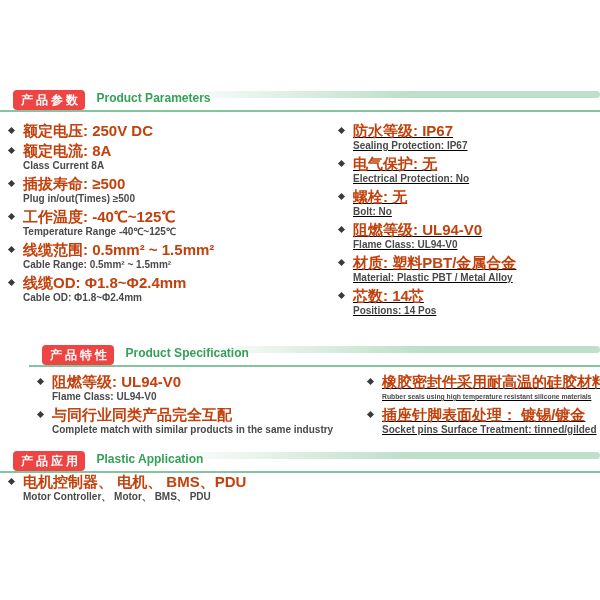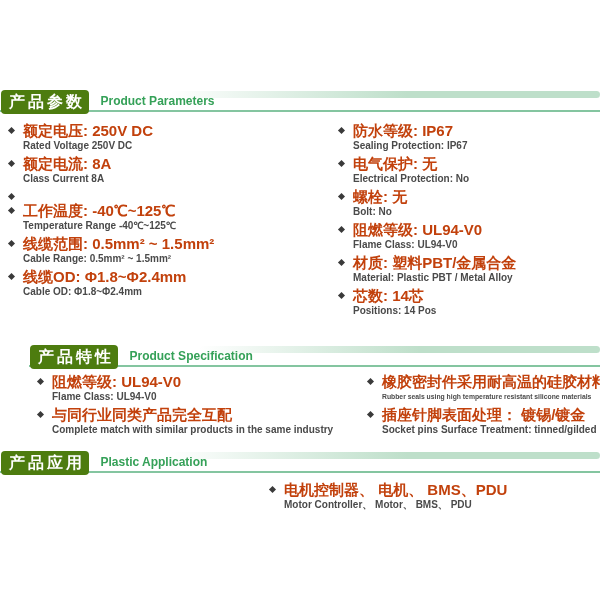--- a/index.html
+++ b/index.html
@@ -7,72 +7,75 @@
     width:600px; height:600px; background:#ffffff; position:relative; overflow:hidden;
     box-sizing:border-box; padding-top:90px;
     font-family:"Liberation Sans", sans-serif;
   }
   .hdr { position:relative; height:22px; }
   .ribbon {
     position:absolute; top:1px; left:170px; right:0; height:7px; border-radius:4px;
     background:linear-gradient(to right, rgba(190,223,202,0), #bedfca 55%);
   }
   .badge {
-    position:relative; display:inline-block; margin-left:1px; background:#4d7c0f; color:#ffffff;
-    font-weight:bold; font-size:16px; letter-spacing:3px; padding:4px 4px 4px 8px;
+    position:relative; display:inline-block; margin-left:13px; background:#ef4444; color:#ffffff;
+    font-weight:bold; font-size:12px; letter-spacing:3px; padding:4px 4px 4px 8px;
     border-radius:4px; line-height:1; z-index:2;
   }
   .title {
     position:relative; color:#35a158; font-weight:bold; font-size:12px; margin-left:7px;
     vertical-align:2px; z-index:2;
   }
   .hline { position:absolute; left:0; right:0; bottom:0; height:2px; background:#84c5a0; }
   .cols { display:flex; margin-top:10px; padding-left:9px; }
   .col-left  { width:330px; flex:none; }
-  .col-right { flex:1; min-width:0; }
+  .col-right { flex:1; min-width:0;text-decoration:underline; }
   .item { display:flex; margin-bottom:3px; }
   .bullet { width:5px; height:5px; background:#3a3a3a; transform:rotate(45deg); margin:6px 9px 0 0; flex:none; }
   .zh { font-size:15px; font-weight:bold; color:#c2410c; line-height:17px; white-space:nowrap; }
   .en { font-size:10px; font-weight:bold; color:#4a4a4a; line-height:13px; white-space:nowrap; }
   .en.small { font-size:8px; transform:scaleX(0.85); transform-origin:left center; }
   .sec2 { margin-top:25px;padding-left:29px; }
   .sec2 .cols { margin-top:6px; }
   .sec3 { margin-top:12px; }
-  .sec3 .cols { margin-top:8px;justify-content:flex-end; }
+  .sec3 .cols { margin-top:0; }
 </style>
 </head>
 <body>
 
 <div class="page">
 
   <section class="sec1">
     <div class="hdr">
       <span class="ribbon"></span>
       <span class="badge">产品参数</span>
       <span class="title">Product Parameters</span>
       <span class="hline"></span>
     </div>
     <div class="cols">
       <div class="col-left">
         <div class="item">
           <span class="bullet"></span>
           <div>
               <div class="zh">额定电压: 250V DC</div>
-               <div class="en">Rated Voltage 250V DC</div>
             </div>
         </div>
         <div class="item">
           <span class="bullet"></span>
           <div>
               <div class="zh">额定电流: 8A</div>
                <div class="en">Class Current 8A</div>
             </div>
         </div>
         <div class="item">
           <span class="bullet"></span>
+          <div>
+              <div class="zh">插拔寿命: ≥500</div>
+               <div class="en">Plug in/out(Times) ≥500</div>
+            </div>
         </div>
         <div class="item">
           <span class="bullet"></span>
           <div>
               <div class="zh">工作温度: -40℃~125℃</div>
                <div class="en">Temperature Range -40℃~125℃</div>
             </div>
         </div>
         <div class="item">
           <span class="bullet"></span>

